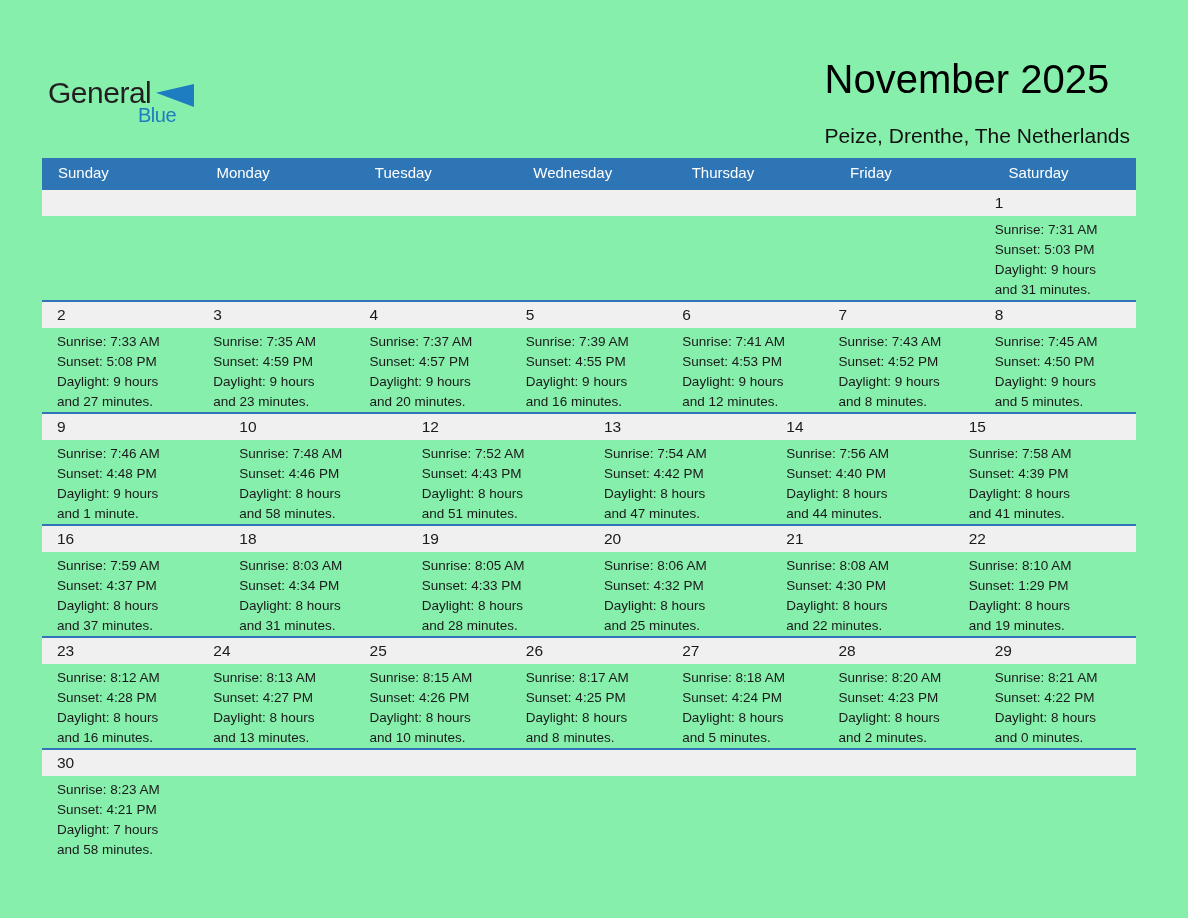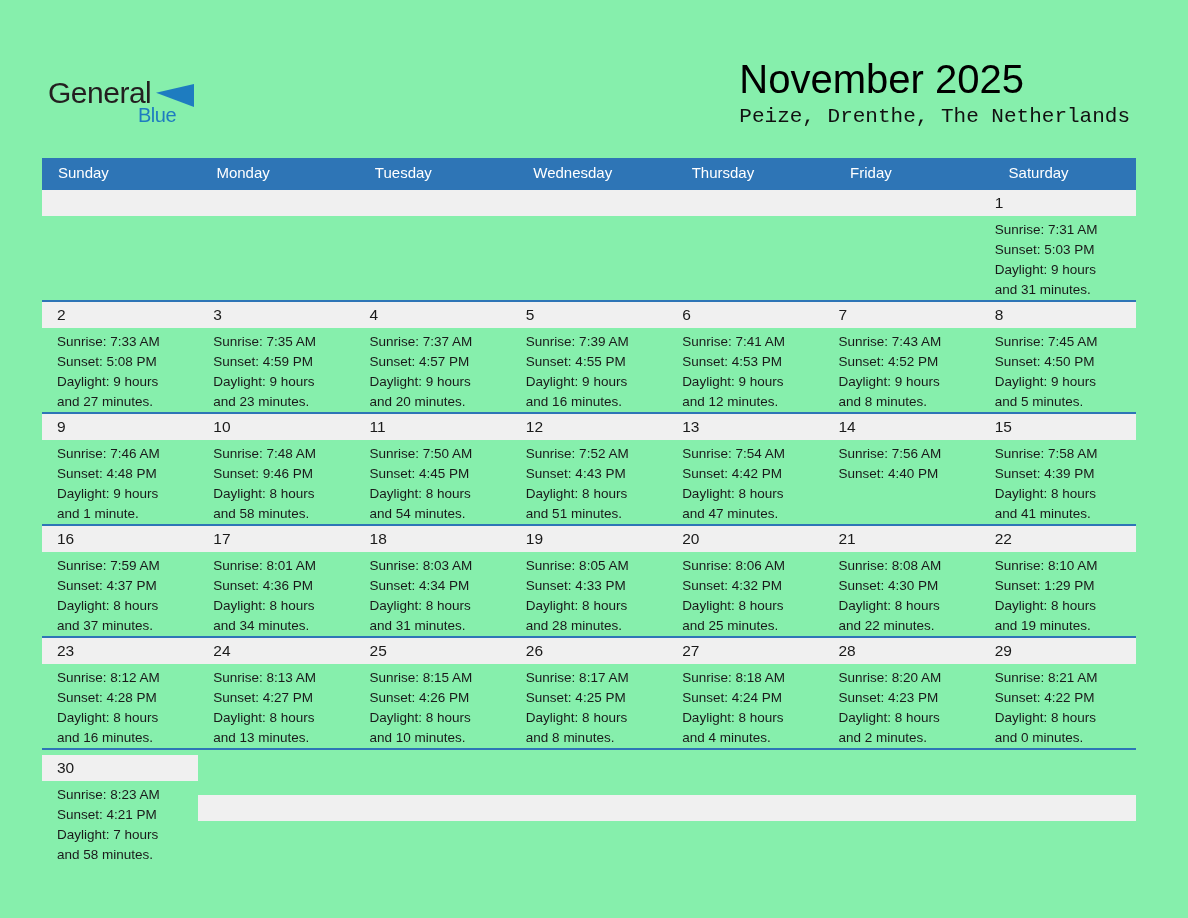--- a/index.html
+++ b/index.html
@@ -13,29 +13,29 @@
     letter-spacing: -0.5px; color: #231f20; }
   .logo-triangle { position: absolute; left: 108px; top: 8px; width: 38px; height: 23px;
     background: var(--logo-blue); -webkit-clip-path: polygon(0 38%, 100% 0, 100% 100%);
     clip-path: polygon(0 38%, 100% 0, 100% 100%); }
   .logo-blue { position: absolute; left: 90px; top: 28px; font-size: 20px; font-weight: 400;
     letter-spacing: -0.5px; color: var(--logo-blue); }
 
   
   .title-block { position: absolute; right: 58px; top: 56px; text-align: left; }
   .month-title { font-size: 40px; font-weight: 400; color: #000; line-height: 46px; }
-  .location-subtitle { font-size: 21px; font-weight: 400; color: #111; margin-top: 3px; font-family: Liberation Mono, monospace; }
+  .location-subtitle { font-size: 21px; font-weight: 400; color: #111; margin-top: 22px; }
 
   
   .calendar { position: absolute; left: 42px; top: 158px; width: 1094px; }
   .weekday-row { display: flex; background: var(--accent); height: 30px; gap: 15px; }
   .weekday-cell { flex: 1 1 0; color: #fff; font-size: 15px; font-weight: 400;
     line-height: 30px; padding-left: 16px; overflow: hidden; white-space: nowrap; }
   .week-row { display: flex; border-top: 2px solid var(--accent); min-height: 108px; }
-  .week-row:last-child { min-height: 122px; align-items: center; }
+  .week-row:last-child { min-height: 122px; }
   .day-cell { flex: 1 1 0; overflow: hidden; }
   .day-number { height: 26px; background: var(--band); font-size: 15.5px; color: #1a1a1a;
     padding: 4px 0 0 15px; }
   .cell-lines { padding: 4px 4px 0 15px; width: 141px; }
   .cell-line { font-size: 13.5px; line-height: 20px; color: #1a1a1a; }
 </style>
 </head>
 <body>
 
 <div class="page">
@@ -184,30 +184,22 @@
     <div class="cell-lines">
       <div class="cell-line">Sunrise: 7:46 AM</div>
       <div class="cell-line">Sunset: 4:48 PM</div>
       <div class="cell-line">Daylight: 9 hours and 1 minute.</div>
     </div>
   </div>
           <div class="day-cell">
     <div class="day-number">10</div>
     <div class="cell-lines">
       <div class="cell-line">Sunrise: 7:48 AM</div>
-      <div class="cell-line">Sunset: 9:46 PM</div>
+      <div class="cell-line">Sunset: 4:46 PM</div>
       <div class="cell-line">Daylight: 8 hours and 58 minutes.</div>
-    </div>
-  </div>
-          <div class="day-cell">
-    <div class="day-number">11</div>
-    <div class="cell-lines">
-      <div class="cell-line">Sunrise: 7:50 AM</div>
-      <div class="cell-line">Sunset: 4:45 PM</div>
-      <div class="cell-line">Daylight: 8 hours and 54 minutes.</div>
     </div>
   </div>
           <div class="day-cell">
     <div class="day-number">12</div>
     <div class="cell-lines">
       <div class="cell-line">Sunrise: 7:52 AM</div>
       <div class="cell-line">Sunset: 4:43 PM</div>
       <div class="cell-line">Daylight: 8 hours and 51 minutes.</div>
     </div>
   </div>
@@ -217,20 +209,21 @@
       <div class="cell-line">Sunrise: 7:54 AM</div>
       <div class="cell-line">Sunset: 4:42 PM</div>
       <div class="cell-line">Daylight: 8 hours and 47 minutes.</div>
     </div>
   </div>
           <div class="day-cell">
     <div class="day-number">14</div>
     <div class="cell-lines">
       <div class="cell-line">Sunrise: 7:56 AM</div>
       <div class="cell-line">Sunset: 4:40 PM</div>
+      <div class="cell-line">Daylight: 8 hours and 44 minutes.</div>
     </div>
   </div>
           <div class="day-cell">
     <div class="day-number">15</div>
     <div class="cell-lines">
       <div class="cell-line">Sunrise: 7:58 AM</div>
       <div class="cell-line">Sunset: 4:39 PM</div>
       <div class="cell-line">Daylight: 8 hours and 41 minutes.</div>
     </div>
   </div>
@@ -238,28 +231,20 @@
         <div class="week-row">
           <div class="day-cell">
     <div class="day-number">16</div>
     <div class="cell-lines">
       <div class="cell-line">Sunrise: 7:59 AM</div>
       <div class="cell-line">Sunset: 4:37 PM</div>
       <div class="cell-line">Daylight: 8 hours and 37 minutes.</div>
     </div>
   </div>
           <div class="day-cell">
-    <div class="day-number">17</div>
-    <div class="cell-lines">
-      <div class="cell-line">Sunrise: 8:01 AM</div>
-      <div class="cell-line">Sunset: 4:36 PM</div>
-      <div class="cell-line">Daylight: 8 hours and 34 minutes.</div>
-    </div>
-  </div>
-          <div class="day-cell">
     <div class="day-number">18</div>
     <div class="cell-lines">
       <div class="cell-line">Sunrise: 8:03 AM</div>
       <div class="cell-line">Sunset: 4:34 PM</div>
       <div class="cell-line">Daylight: 8 hours and 31 minutes.</div>
     </div>
   </div>
           <div class="day-cell">
     <div class="day-number">19</div>
     <div class="cell-lines">
@@ -324,21 +309,21 @@
       <div class="cell-line">Sunrise: 8:17 AM</div>
       <div class="cell-line">Sunset: 4:25 PM</div>
       <div class="cell-line">Daylight: 8 hours and 8 minutes.</div>
     </div>
   </div>
           <div class="day-cell">
     <div class="day-number">27</div>
     <div class="cell-lines">
       <div class="cell-line">Sunrise: 8:18 AM</div>
       <div class="cell-line">Sunset: 4:24 PM</div>
-      <div class="cell-line">Daylight: 8 hours and 4 minutes.</div>
+      <div class="cell-line">Daylight: 8 hours and 5 minutes.</div>
     </div>
   </div>
           <div class="day-cell">
     <div class="day-number">28</div>
     <div class="cell-lines">
       <div class="cell-line">Sunrise: 8:20 AM</div>
       <div class="cell-line">Sunset: 4:23 PM</div>
       <div class="cell-line">Daylight: 8 hours and 2 minutes.</div>
     </div>
   </div>

